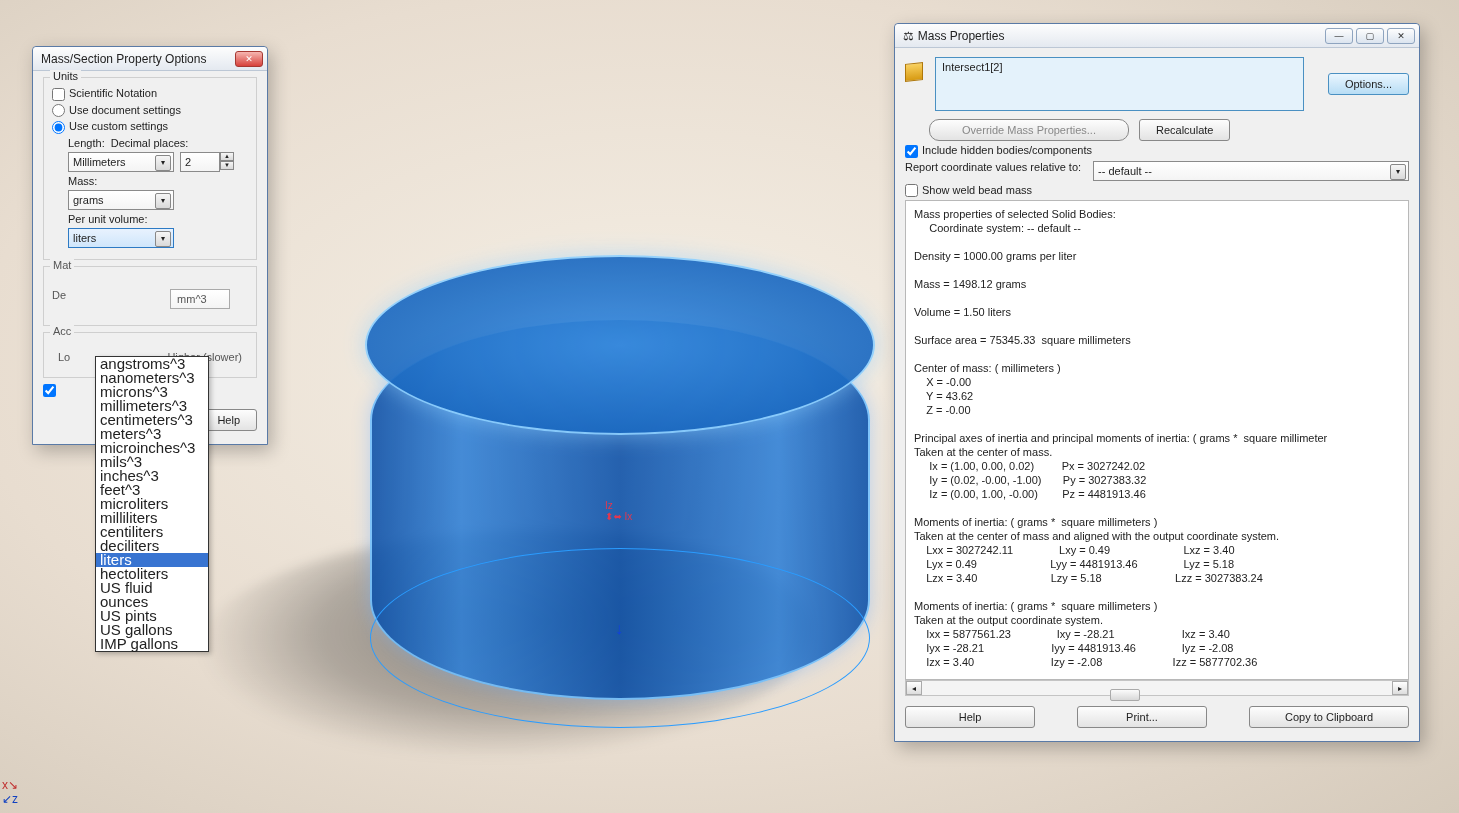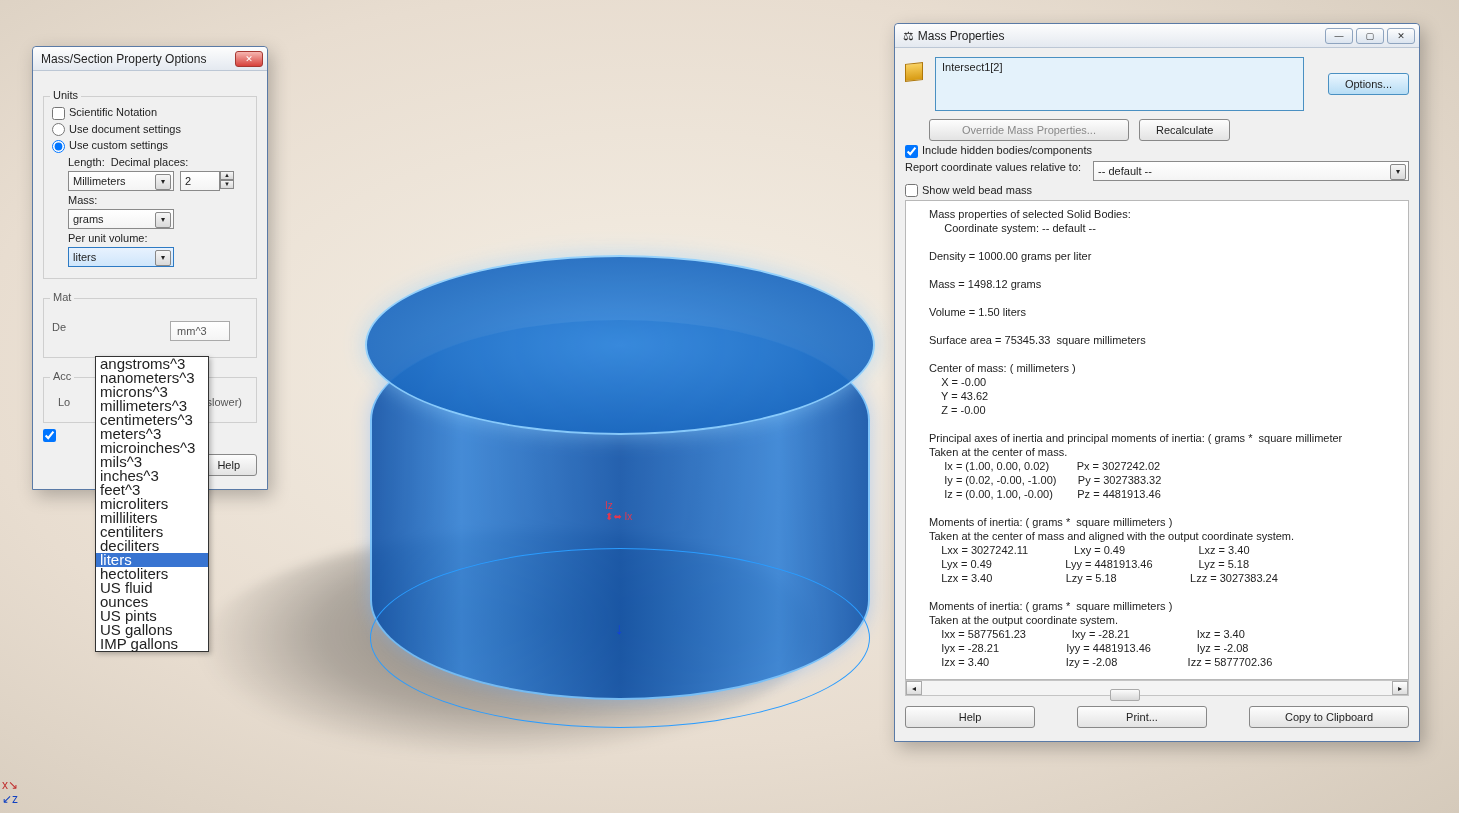--- a/index.html
+++ b/index.html
@@ -97,21 +97,21 @@
     background:linear-gradient(#fdfdfd,#dbe4ef);
     border-radius:3px;
     margin-left:3px;
     display:flex;align-items:center;justify-content:center;
     font-size:9px;
     color:#333;
   }
   .winbtn.close{ background:linear-gradient(#f6b6b1,#d7413b); color:#fff; border-color:#a63832;}
   .dlg-body { padding: 6px 10px 10px 10px; }
 
-  .grp { border:1px solid #cfcfcf; padding:6px 8px 8px 8px; margin-bottom:6px; position:relative; background:#f0f0f0;margin-top:19px;}
+  .grp { border:1px solid #cfcfcf; padding:6px 8px 8px 8px; margin-bottom:6px; position:relative; background:#f0f0f0;}
   .grp>.lbl { position:absolute; top:-8px; left:6px; background:#f0f0f0; padding:0 3px; font-size:11px;}
   .row { display:flex; align-items:flex-start; gap:6px; margin:3px 0;}
   .row label { font-size:11px;}
   input[type=checkbox],input[type=radio]{ margin-right:4px; vertical-align:middle;}
   .combo,.txt {
     border:1px solid #8a8a8a;
     background:linear-gradient(#fff,#f4f4f4);
     height:20px;
     font-size:11px;
     padding:1px 16px 1px 4px;
@@ -135,21 +135,21 @@
     height:9px;border:1px solid #888;background:linear-gradient(#f6f6f6,#d9d9d9);
     font-size:6px;display:flex;align-items:center;justify-content:center;
   }
   .btn{
     border:1px solid #888; border-radius:3px;
     background:linear-gradient(#fdfdfd,#e3e3e3);
     height:22px; padding:0 16px;
     font-size:11px; display:inline-flex;align-items:center;justify-content:center;
   }
   .btn.accent{ background:linear-gradient(#eaf6ff,#b8ddf5); border-color:#4a90c2;}
-  .btn.disabled{ color:#888;}
+  .btn.disabled{ color:#888;border-radius:10px;}
 
   
   .ddl {
     position:absolute;
     left:62px; top:309px;
     width:114px;
     background:#fff;
     border:1px solid #333;
     box-shadow:2px 2px 5px rgba(0,0,0,0.25);
     z-index:50;
@@ -162,21 +162,21 @@
   #massDlg .selbox{
     border:1px solid #4a90c2;
     background:#e4f2fb;
     height:54px; flex:1;
     padding:3px 6px; font-size:11px;
   }
   .result-pane{
     border:1px solid #b8b8b8;
     background:#fff;
     height:480px;
-    padding:6px 23px;
+    padding:6px 8px;
     font-size:11px;
     line-height:14px;
     overflow:hidden;
     white-space:pre;
     font-family:"Segoe UI",Tahoma,sans-serif;
   }
   .scroll-h{
     border:1px solid #c4c4c4; height:16px; background:#f4f4f4;
     display:flex;align-items:center;
   }

